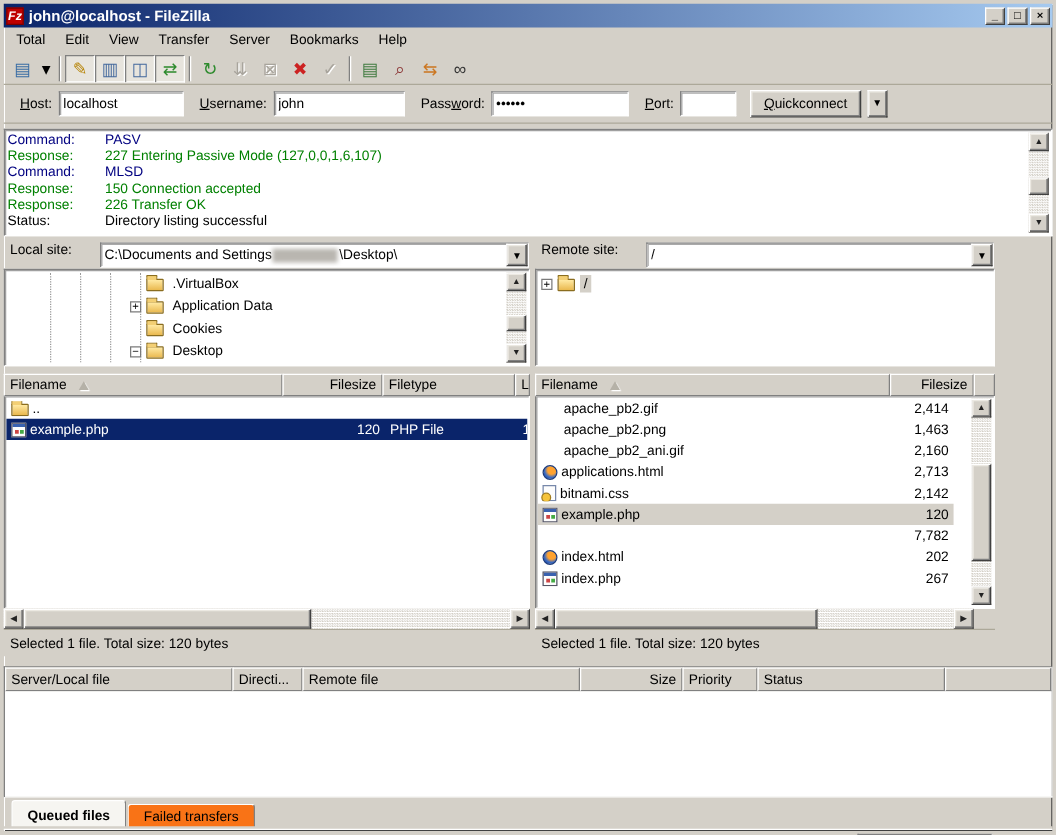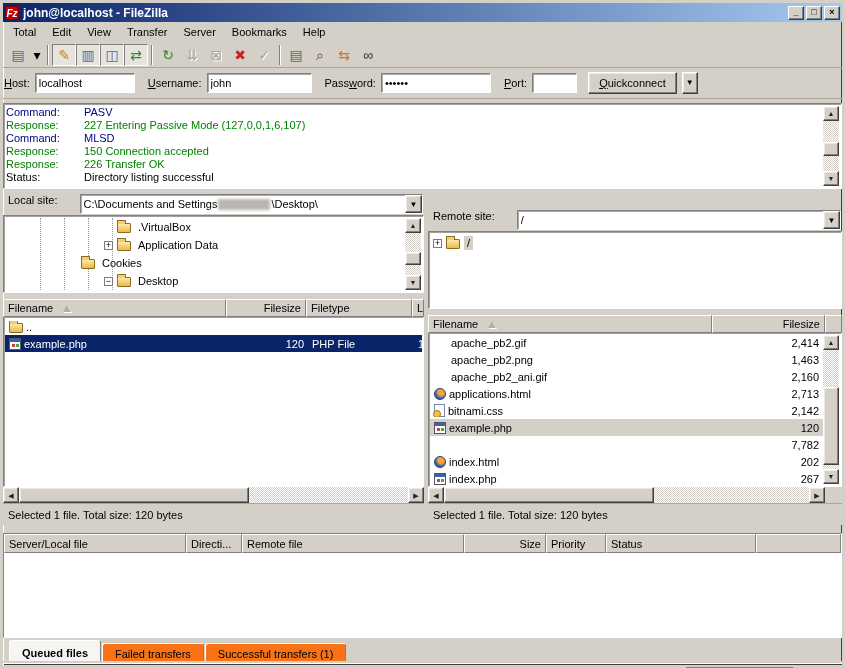--- a/index.html
+++ b/index.html
@@ -24,21 +24,21 @@
   
   .toolbar { height:26px; display:flex; align-items:center; padding-left:3px; flex:none; border-bottom:1px solid #aca899; }
   .tb-btn { width:24px; height:22px; display:flex; align-items:center; justify-content:center; border:1px solid transparent; }
   .tb-btn.pressed { border-color:#808080 #fff #fff #808080; background:#e7e4dd; }
   .tb-btn.narrow { width:14px; }
   .tb-glyph { font-size:14px; line-height:14px; }
   .tb-btn.disabled .tb-glyph { color:#a8a49c !important; text-shadow:1px 1px 0 #fff; }
   .tb-sep { width:2px; height:20px; border-left:1px solid #808080; border-right:1px solid #fff; margin:0 3px; }
 
   
-  .quickbar { height:31px; display:flex; align-items:center; padding:0 1px; gap:5px; flex:none; border-bottom:1px solid #aca899; }
+  .quickbar { height:31px; display:flex; align-items:center; padding:0 13px; gap:5px; flex:none; border-bottom:1px solid #aca899; }
   .qc-label u { text-decoration:underline; }
   .field { background:#fff; border:1px solid; border-color:#808080 #fff #fff #808080; box-shadow:inset 1px 1px 0 #a9a9a9;
            height:20px; padding:2px 3px; font-family:"Liberation Sans",sans-serif; font-size:11px; }
   .btn3d { background:#d4d0c8; border:1px solid; border-color:#fff #404040 #404040 #fff; box-shadow:inset -1px -1px 0 #808080, inset 1px 1px 0 #ece9e2; }
   .qc-btn { height:22px; padding:0 10px; font-size:11px; }
   .qc-drop { width:16px; height:22px; font-size:8px; line-height:20px; text-align:center; }
 
   .spacer4 { height:4px; flex:none; } .spacer5 { height:5px; flex:none; } .spacer8 { height:8px; flex:none; }
 
   
@@ -57,21 +57,21 @@
   .sb-btn { position:absolute; width:16px; height:15px; font-size:7px; line-height:14px; text-align:center; color:#222; }
   .sb-thumb { position:absolute; }
   .hsb { height:16px; position:relative; background:#e9e7e1; background-image:repeating-conic-gradient(#d4d0c8 0% 25%, #fff 0% 50%); background-size:2px 2px; flex:none; }
   .hsb .sb-btn { height:16px; width:16px; line-height:15px; }
 
   
   .panes { display:flex; flex:none; height:331px; }
   .pane { display:flex; flex-direction:column; }
   .pane-left { width:421px; }
   .vsplit { width:4px; flex:none; }
-  .pane-right { width:414px;margin-top:16px; }
+  .pane-right { width:368px; }
 
   .site-row { height:21px; display:flex; align-items:flex-start; flex:none; gap:18px; padding-right:1px; }
   .site-label { padding:0 4px 0 5px; flex:none; }
   .combo { flex:1; display:flex; height:20px; }
   .combo-text { flex:1; overflow:hidden; white-space:nowrap; display:flex; align-items:center; }
   .combo-drop { width:17px; height:18px; flex:none; font-size:8px; line-height:17px; text-align:center; }
   .redact { display:inline-block; width:52px; height:11px; background:#b9b6b0; filter:blur(1.5px); margin:0 1px; vertical-align:middle; }
 
   .tree { height:78px; flex:none; position:relative; overflow:hidden; }
   .tree-inner { position:absolute; inset:2px 19px 2px 2px; overflow:hidden; }
@@ -282,21 +282,21 @@
         <div class="tree-row" style="padding-left: 98px;">
               <span class="exp-blank"></span>
               <span class="ic ic-folder"></span>
               <span class="tree-label" style="margin-left: 4px;">.VirtualBox</span>
             </div>
             <div class="tree-row" style="padding-left: 98px;">
               <span class="expander">+</span>
               <span class="ic ic-folder"></span>
               <span class="tree-label" style="margin-left: 4px;">Application Data</span>
             </div>
-            <div class="tree-row" style="padding-left: 62px;">
+            <div class="tree-row" style="padding-left: 98px;">
               <span class="exp-blank"></span>
               <span class="ic ic-folder"></span>
               <span class="tree-label" style="margin-left: 4px;">Cookies</span>
             </div>
             <div class="tree-row" style="padding-left: 98px;">
               <span class="expander">−</span>
               <span class="ic ic-folder"></span>
               <span class="tree-label" style="margin-left: 4px;">Desktop</span>
             </div>
           </div>
@@ -378,21 +378,21 @@
           <div class="colhdr" style="width: 284px;">
             <span>Filename</span>
             <span class="sort-asc"></span>
           </div>
           <div class="colhdr right" style="flex: 1 1 0%;">
             <span>Filesize</span>
           </div>
           <div class="colhdr" style="width: 17px;"></div>
         </div>
       <div class="list-body sunken" style="border-top:none">
-        <div class="list-rows" style="right:18px">
+        <div class="list-rows" style="right:32px">
             <div class="frow">
               <div class="fcell" style="width: 284px;">
                 <span class="ic ic-apache"></span>
                 <span>apache_pb2.gif</span>
               </div>
               <div class="fcell right" style="flex: 1 1 0%;">2,414</div>
             </div>
             <div class="frow">
               <div class="fcell" style="width: 284px;">
                 <span class="ic ic-apache"></span>
@@ -475,21 +475,20 @@
         <div class="colhdr" style="width: 60px;">Priority</div>
         <div class="colhdr" style="width: 150px;">Status</div>
         <div class="colhdr" style="flex: 1 1 0%;"></div>
       </div>
     <div class="queue-body"></div>
   </div>
 
   <div class="tabs">
       <div class="tab active">Queued files</div>
       <div class="tab">Failed transfers</div>
-      <div class="tab">Successful transfers (1)</div>
     </div>
 
   <div class="statusbar">
     <div class="sb-ascii">A</div>
     <div class="sb-speed">500</div>
     <div class="sb-queuebox">
         <span>Queue: empty</span>
       </div>
     <div class="led led-green"></div>
     <div class="led led-red"></div>

